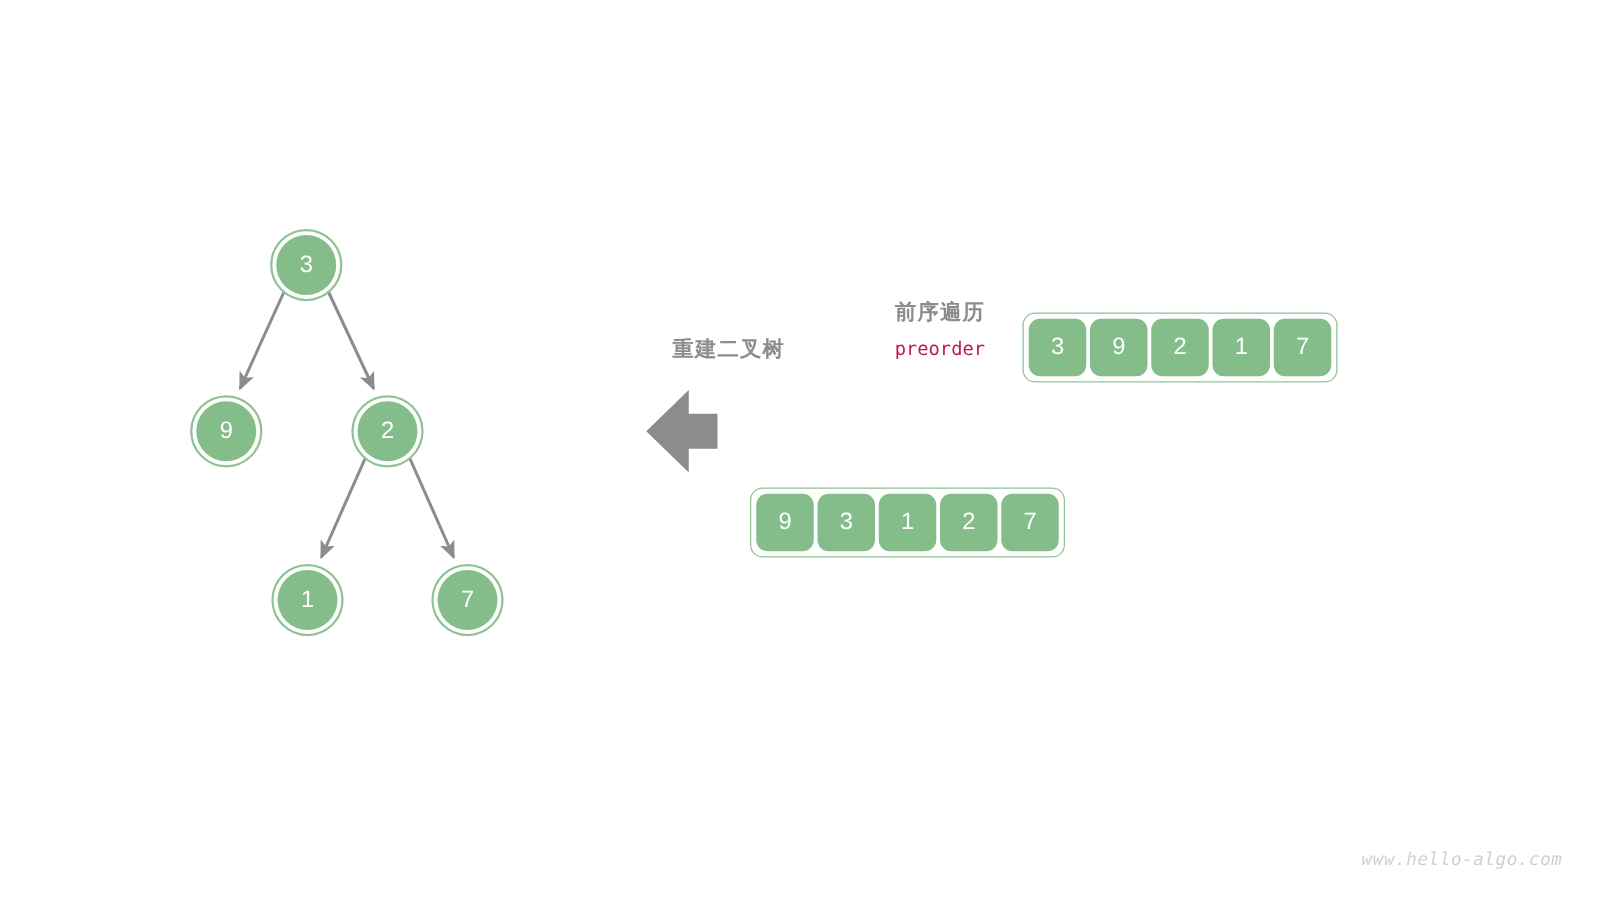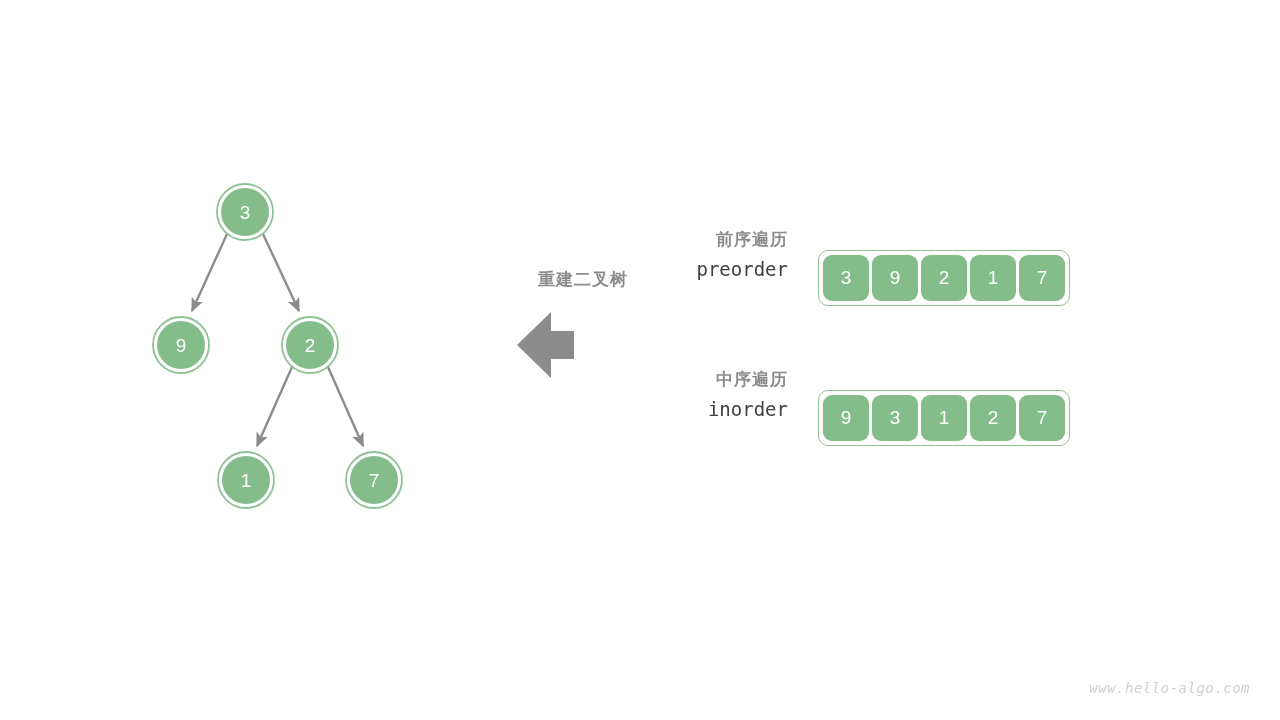--- a/index.html
+++ b/index.html
@@ -25,20 +25,21 @@
   .node-label {
     font-family: "Liberation Sans", sans-serif;
     font-size: 19px;
     fill: #ffffff;
   }
 
   
   .traversal {
     position: absolute;
     display: flex;
+    align-items: center;
   }
   #traversal-preorder { left: 600px; top: 228px; }
   #traversal-inorder  { left: 600px; top: 368px; }
 
   .labels {
     width: 218px;
     text-align: right;
     padding-right: 30px;
     box-sizing: border-box;
   }
@@ -46,22 +47,22 @@
     font-family: "Liberation Sans", sans-serif;
     font-size: 17px;
     font-weight: bold;
     color: #8c8c8c;
     letter-spacing: 1px;
     line-height: 24px;
     white-space: nowrap;
   }
   .label-en {
     font-family: "DejaVu Sans Mono", monospace;
-    font-size: 19px;
-    color: #404040;
+    font-size: 15px;
+    color: #be185d;
     line-height: 34px;
     white-space: nowrap;
   }
   .label-stack {
     display: flex;
     flex-direction: column;
     align-items: flex-end;
   }
 
   .array-box {
@@ -174,26 +175,20 @@
     <div class="array-box">
       <div class="array-cell">3</div>
       <div class="array-cell">9</div>
       <div class="array-cell">2</div>
       <div class="array-cell">1</div>
       <div class="array-cell">7</div>
     </div>
   </div>
 
   <div class="traversal" id="traversal-inorder">
-    <div class="labels">
-      <div class="label-stack">
-        <div class="label-cn">中序遍历</div>
-        <div class="label-en">inorder</div>
-      </div>
-    </div>
     <div class="array-box">
       <div class="array-cell">9</div>
       <div class="array-cell">3</div>
       <div class="array-cell">1</div>
       <div class="array-cell">2</div>
       <div class="array-cell">7</div>
     </div>
   </div>
 
   <div id="watermark">www.hello-algo.com</div>

